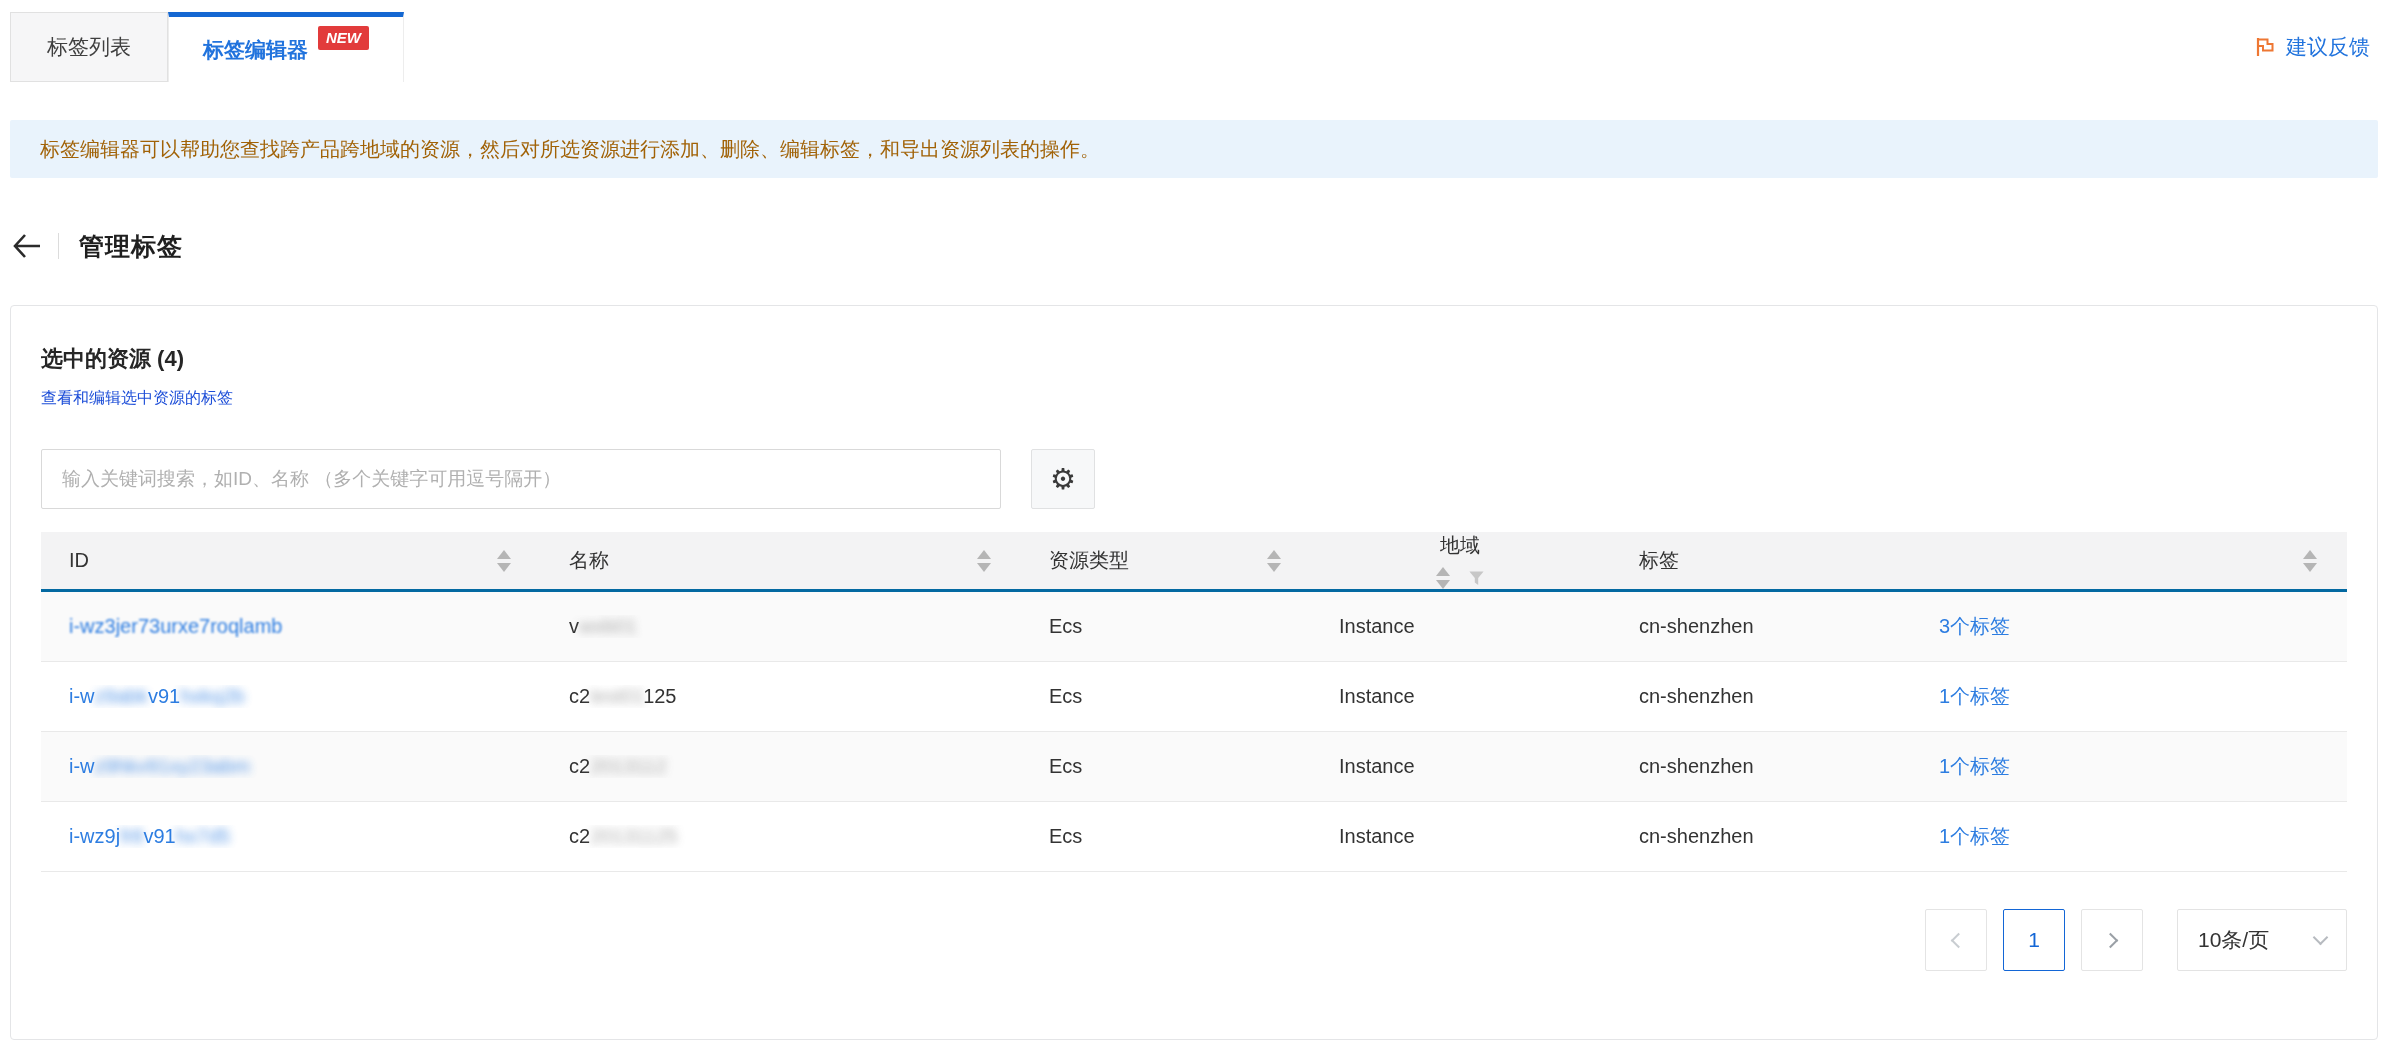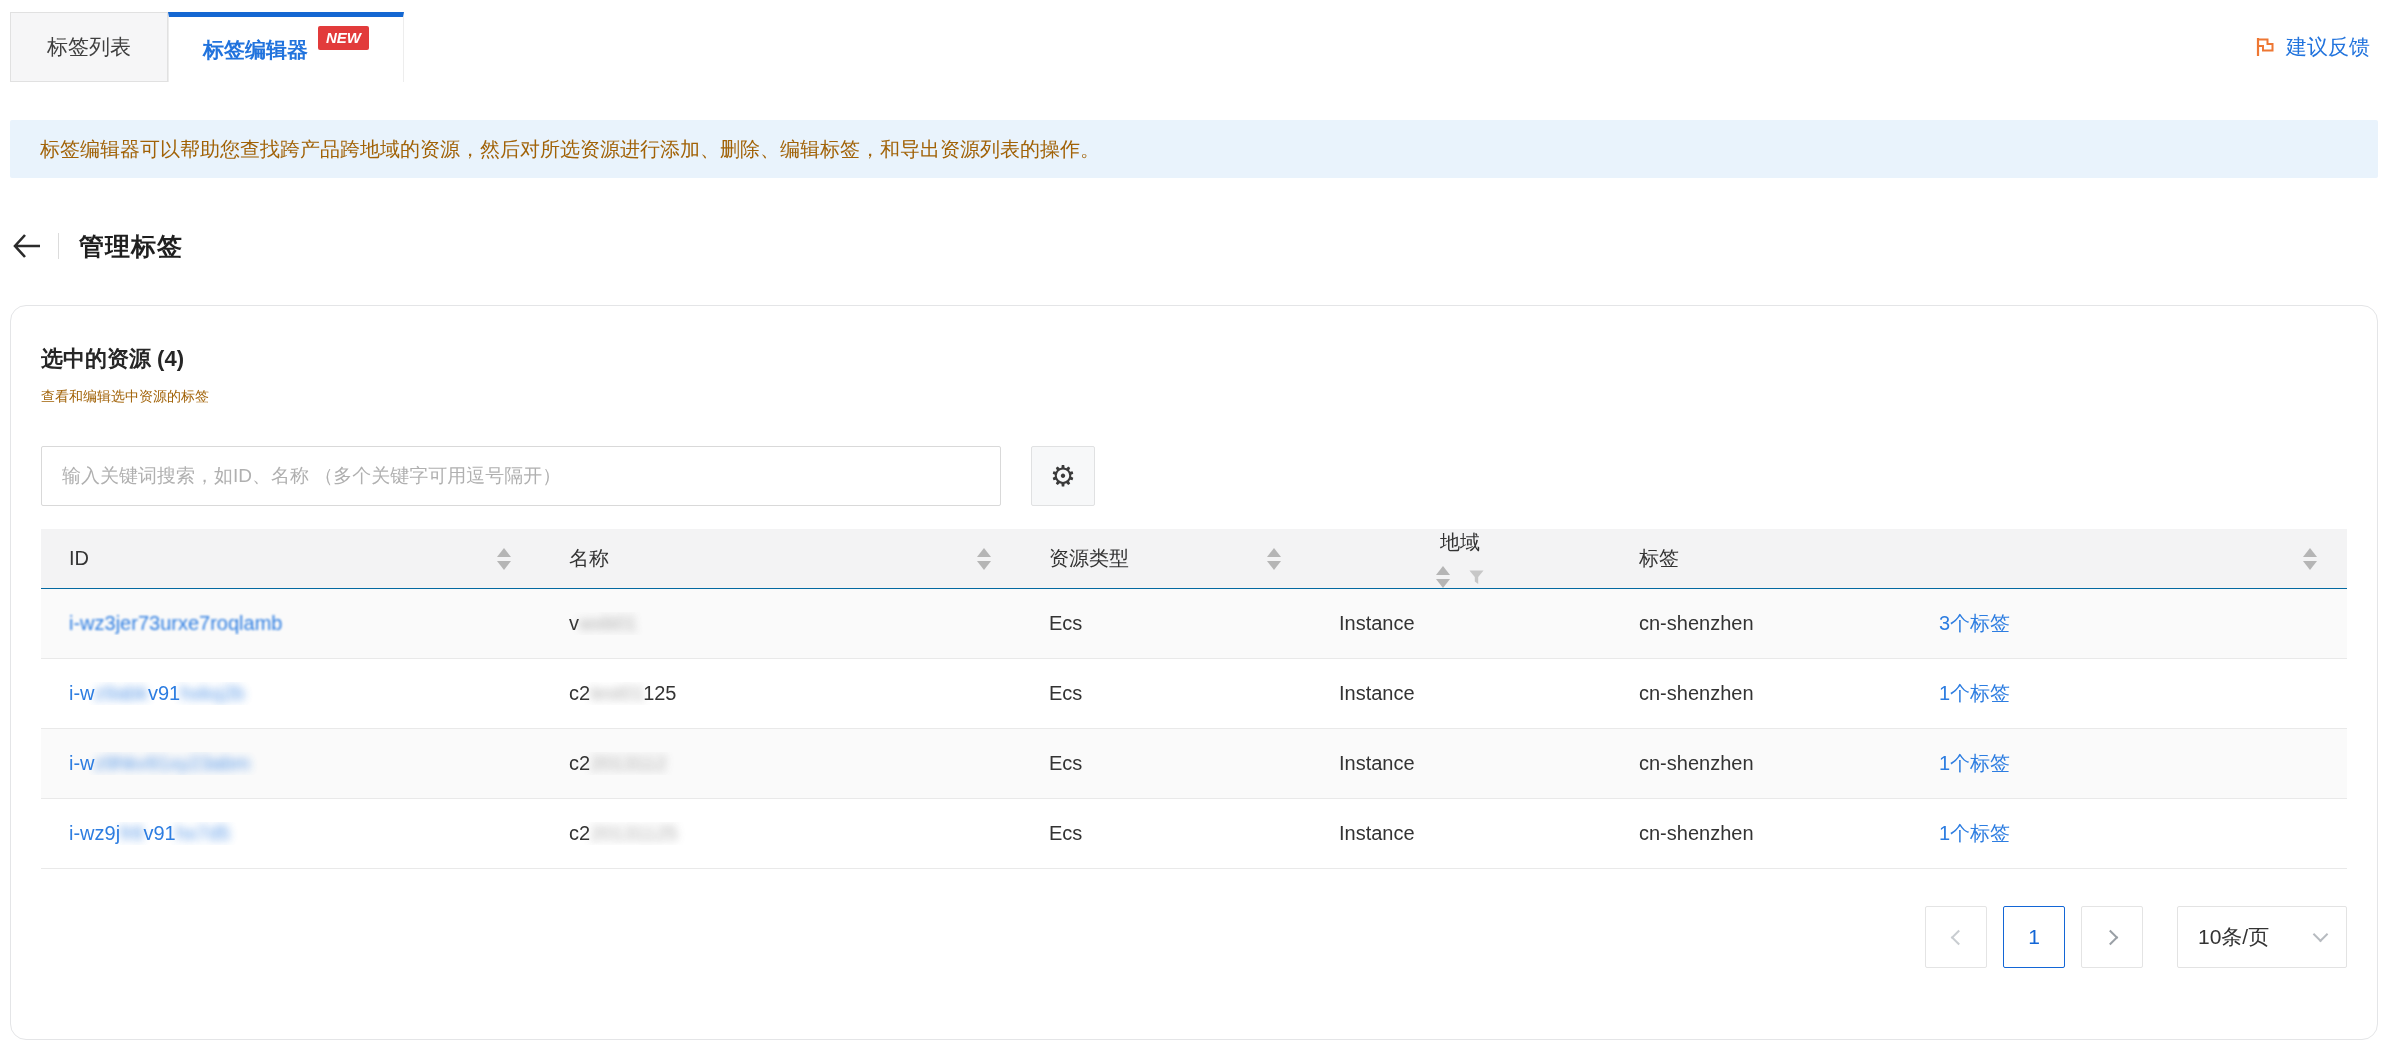--- a/index.html
+++ b/index.html
@@ -23,36 +23,36 @@
             padding:18px 30px; font-size:20px; color:#a16207; line-height:22px; }
 
   
   .title-row { margin:46px 10px 0 10px; height:44px; display:flex; align-items:center; }
   .back-btn { width:44px; height:44px; display:flex; align-items:center; cursor:pointer; background:none; border:none; }
   .v-divider { width:1px; height:26px; background:#dcdcdc; margin:0 20px 0 4px; }
   .page-title { font-size:25px; font-weight:bold; color:#1f1f1f; letter-spacing:1px; }
 
   
   .card { margin:37px 10px 0 10px; height:735px; background:#fff;
-          border:1px solid #e4e5e7; border-radius:16px; padding:38px 30px 0 30px; }
+          border:1px solid #e4e5e7; border-radius:4px; padding:38px 30px 0 30px; }
   .panel-title { font-size:22px; font-weight:bold; color:#262626; }
-  .panel-subtitle { margin-top:14px; font-size:14px; color:#a16207; }
+  .panel-subtitle { margin-top:14px; font-size:16px; color:#1d4ed8; }
 
   .search-row { margin-top:40px; display:flex; align-items:center; }
   .search-input { width:960px; height:60px; border:1px solid #d9d9d9; border-radius:2px;
                   padding:0 20px; font-size:19px; color:#333; outline:none;
                   font-family:"Liberation Sans","DejaVu Sans",sans-serif; }
   .search-input::placeholder { color:#b0b0b0; }
   .gear-btn { margin-left:30px; width:64px; height:60px; background:#f7f8f9; border:1px solid #e0e1e2;
               border-radius:2px; display:flex; align-items:center; justify-content:center;
               font-size:29px; color:#3a3a3a; cursor:pointer; }
 
   
   .table { margin-top:23px; width:100%; }
-  .thead { display:flex; height:60px; background:#f3f3f4; border-bottom:1px solid #0369a1; align-items:flex-end; }
+  .thead { display:flex; height:60px; background:#f3f3f4; border-bottom:3px solid #0369a1; align-items:flex-end; }
   .th { display:flex; align-items:center; height:100%; padding:0 30px 0 28px; font-size:20px; color:#333; }
   .th-label { flex:1; }
   .th-icons { display:flex; align-items:center; gap:18px; }
   .sort { display:flex; flex-direction:column; align-items:center; cursor:pointer; }
   .caret-up { width:0; height:0; border-left:7px solid transparent; border-right:7px solid transparent;
               border-bottom:9px solid #b5b5b5; margin-bottom:4px; }
   .caret-down { width:0; height:0; border-left:7px solid transparent; border-right:7px solid transparent;
                 border-top:9px solid #b5b5b5; }
   .funnel { cursor:pointer; display:flex; }
 

